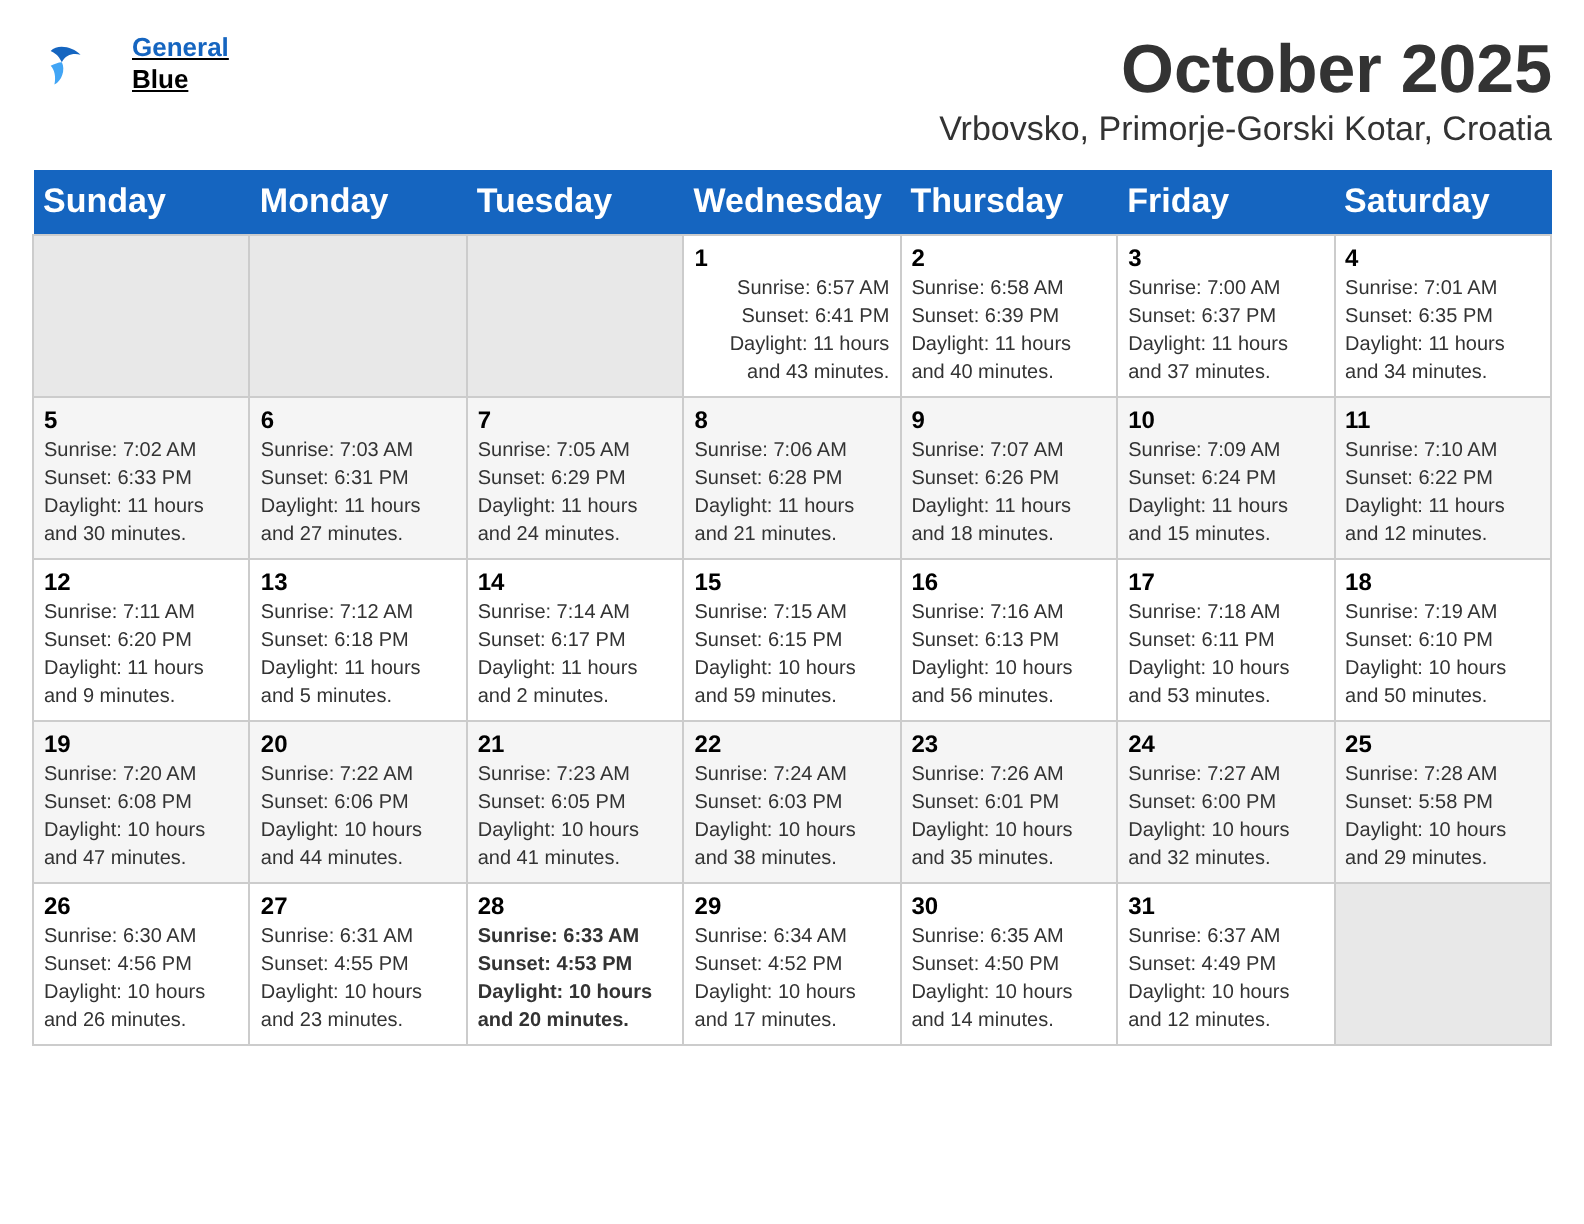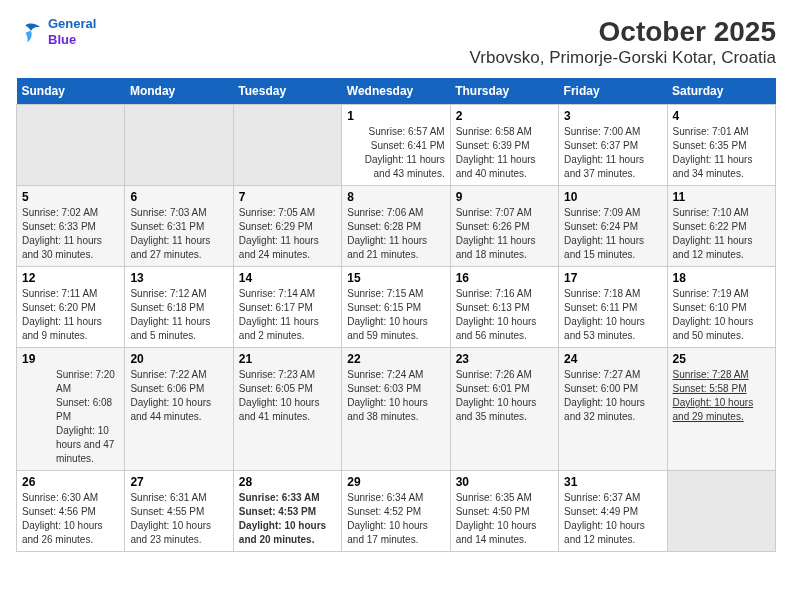--- a/index.html
+++ b/index.html
@@ -12,59 +12,60 @@
     }
     .header {
       display: flex;
       align-items: flex-start;
       justify-content: space-between;
       margin-bottom: 10px;
     }
     .logo {
       display: flex;
       align-items: center;
-      gap: 4px;
+      gap: 22px;
+      text-decoration: underline;
     }
     .logo-text {
       font-size: 13px;
       font-weight: bold;
       color: #333;
       line-height: 1.2;
     }
     .logo-text span {
       color: #1565c0;
     }
     .logo-bird {
       width: 28px;
       height: 28px;
     }
     .title-block {
       text-align: right;
     }
     .title-block h1 {
-      font-size: 28px;
+      font-size: 34px;
       font-weight: bold;
       color: #333;
     }
     .title-block h2 {
       font-size: 17px;
       font-weight: normal;
       color: #333;
     }
     table {
       width: 100%;
       border-collapse: collapse;
       font-size: 10.5px;
     }
     thead tr th {
       background-color: #1565c0;
       color: white;
       text-align: left;
       padding: 6px 5px;
-      font-size: 12px;
+      font-size: 17px;
       font-weight: bold;
     }
     tbody tr td {
       border: 1px solid #ccc;
       vertical-align: top;
       padding: 4px 5px;
       width: calc(100% / 7);
       height: 80px;
     }
     tbody tr td .day-num {
@@ -92,21 +93,21 @@
 <body>
 
 <div class="header">
   <div class="logo">
     <svg class="logo-bird" viewBox="0 0 30 30" xmlns="http://www.w3.org/2000/svg">
       <path d="M10 8 C14 4, 22 6, 26 10 C22 9, 18 10, 16 14 C14 10, 12 9, 10 8Z" fill="#1565c0"></path>
       <path d="M16 14 C18 18, 16 24, 12 26 C13 22, 12 18, 10 16 C12 15, 14 14, 16 14Z" fill="#42a5f5"></path>
     </svg>
     <div class="logo-text">
       <div><span>General</span></div>
-      <div><span style="color:#6d28d9">Blue</span></div>
+      <div><span style="color:#000000">Blue</span></div>
     </div>
   </div>
   <div class="title-block">
     <h1>October 2025</h1>
     <h2>Vrbovsko, Primorje-Gorski Kotar, Croatia</h2>
   </div>
 </div>
 
 <table>
   <thead>
@@ -234,21 +235,21 @@
         <td>
           <span class="day-num">18</span>
           <div class="day-info" style="white-space: pre-line;">Sunrise: 7:19 AM
 Sunset: 6:10 PM
 Daylight: 10 hours and 50 minutes.</div>
         </td>
       </tr>
       <tr>
         <td>
           <span class="day-num">19</span>
-          <div class="day-info" style="white-space: pre-line; margin-left: 34px;">Sunrise: 7:20 AM
+          <div class="day-info" style="white-space: pre-line;">Sunrise: 7:20 AM
 Sunset: 6:08 PM
 Daylight: 10 hours and 47 minutes.</div>
         </td>
         <td>
           <span class="day-num">20</span>
           <div class="day-info" style="white-space: pre-line;">Sunrise: 7:22 AM
 Sunset: 6:06 PM
 Daylight: 10 hours and 44 minutes.</div>
         </td>
         <td>
@@ -270,21 +271,21 @@
 Daylight: 10 hours and 35 minutes.</div>
         </td>
         <td>
           <span class="day-num">24</span>
           <div class="day-info" style="white-space: pre-line;">Sunrise: 7:27 AM
 Sunset: 6:00 PM
 Daylight: 10 hours and 32 minutes.</div>
         </td>
         <td>
           <span class="day-num">25</span>
-          <div class="day-info" style="white-space: pre-line; text-decoration: underline;">Sunrise: 7:28 AM
+          <div class="day-info" style="white-space: pre-line;">Sunrise: 7:28 AM
 Sunset: 5:58 PM
 Daylight: 10 hours and 29 minutes.</div>
         </td>
       </tr>
       <tr>
         <td>
           <span class="day-num">26</span>
           <div class="day-info" style="white-space: pre-line;">Sunrise: 6:30 AM
 Sunset: 4:56 PM
 Daylight: 10 hours and 26 minutes.</div>

